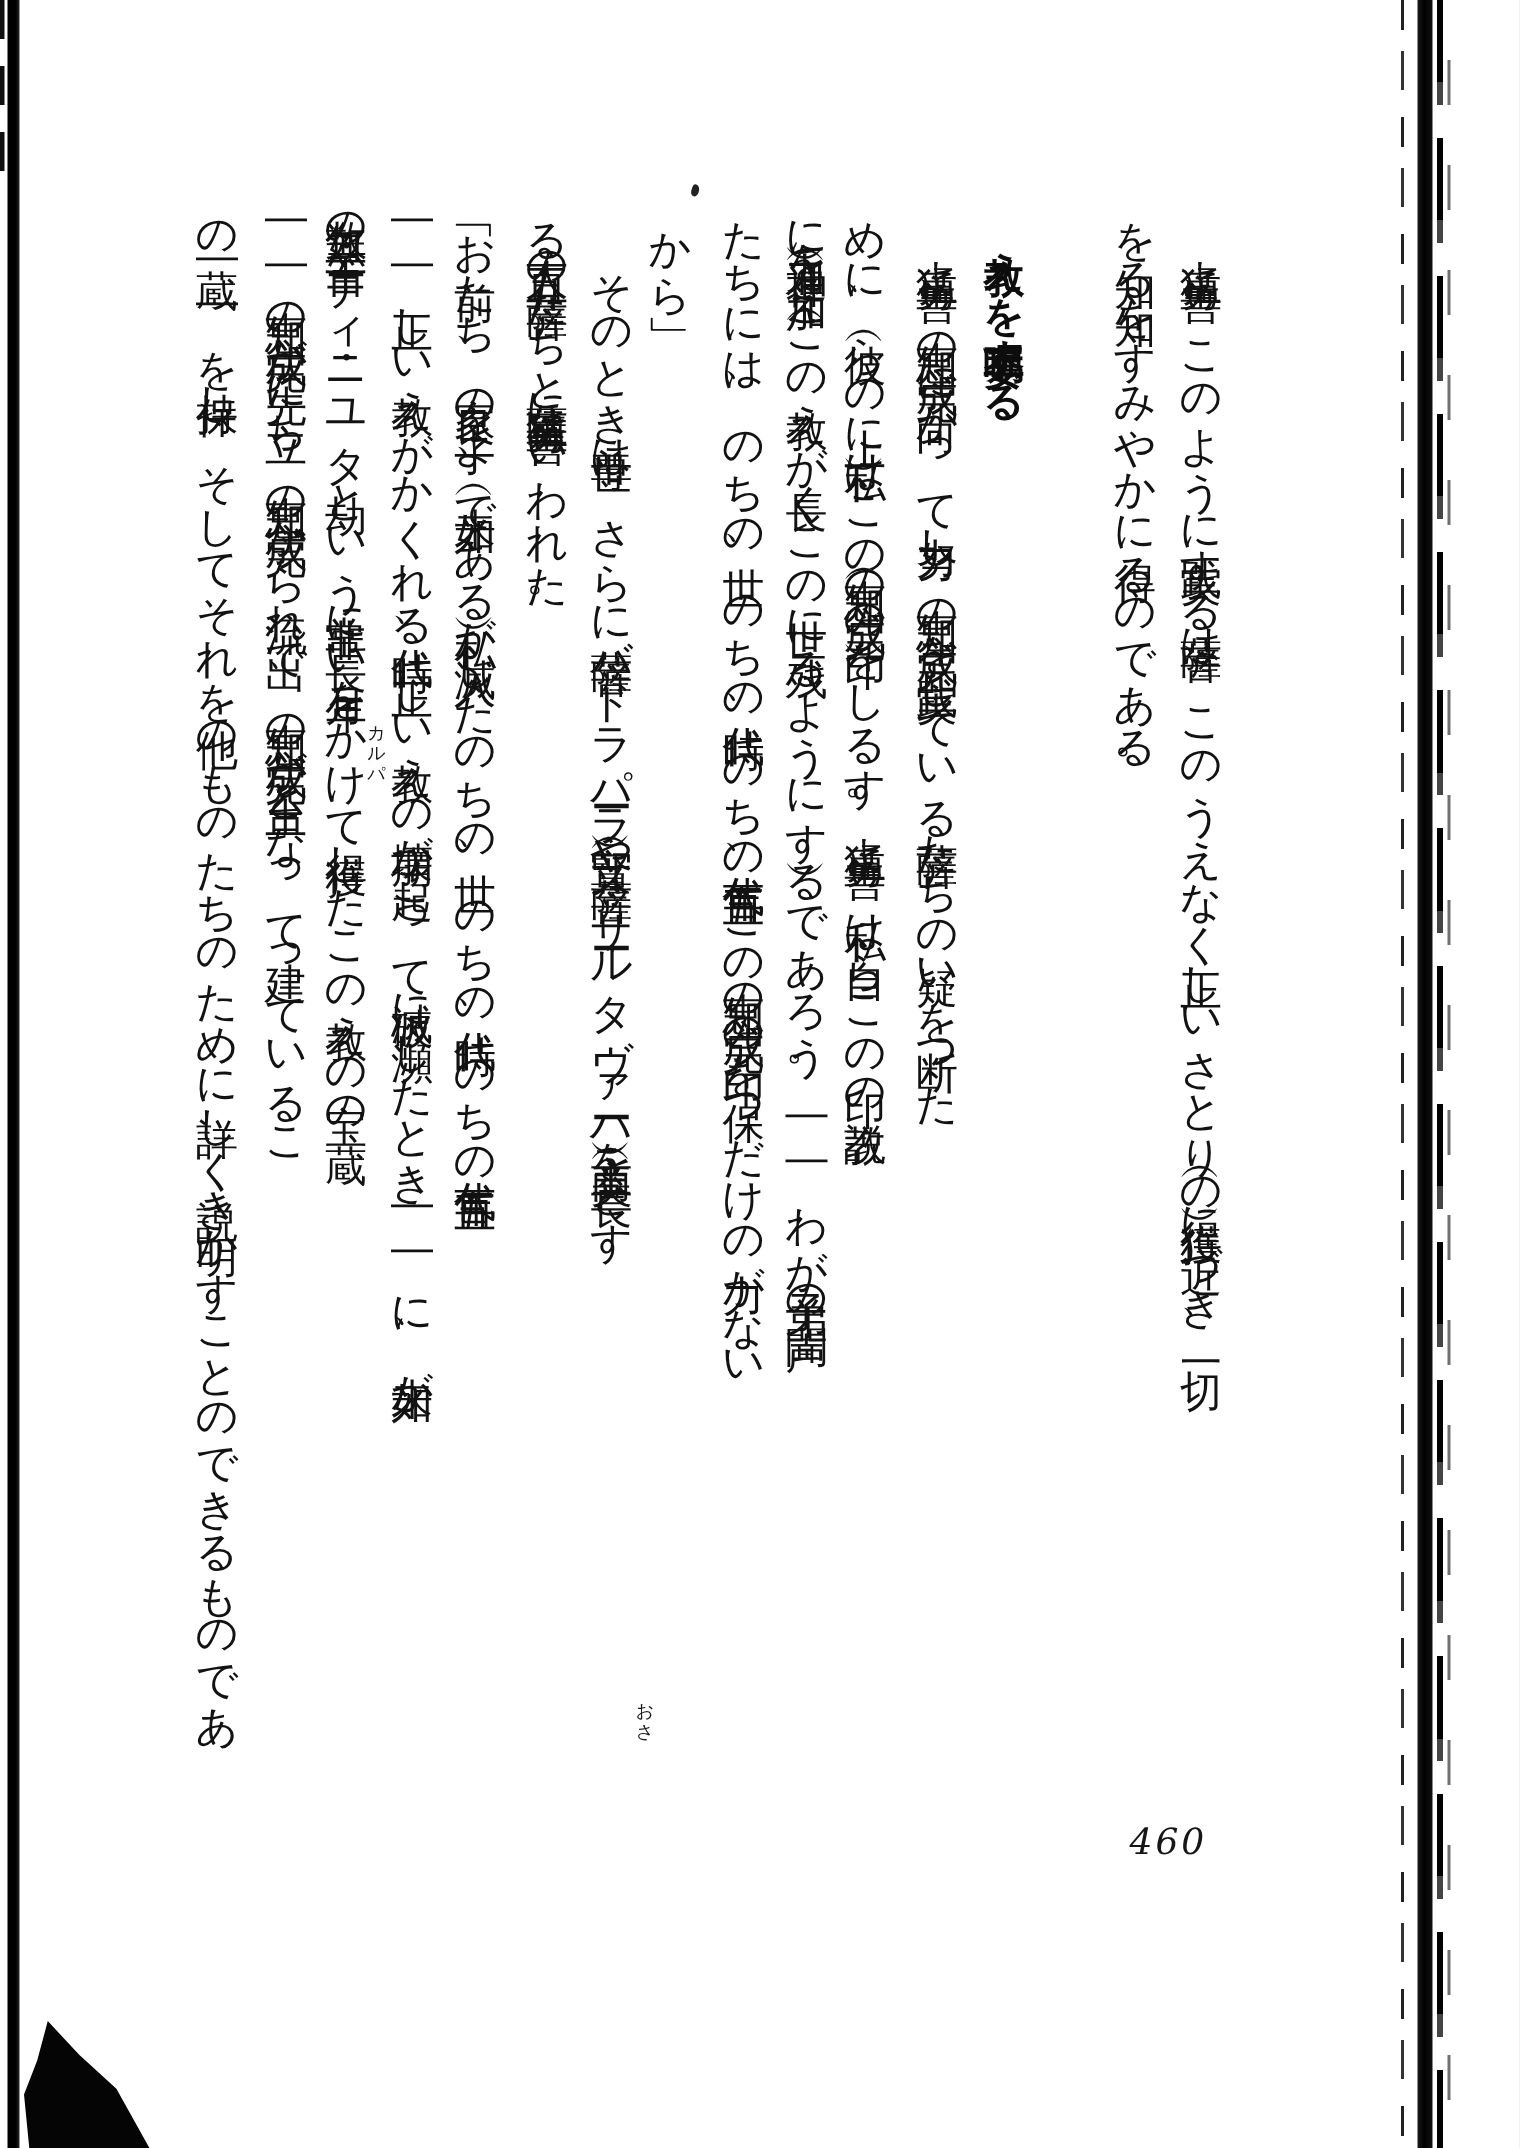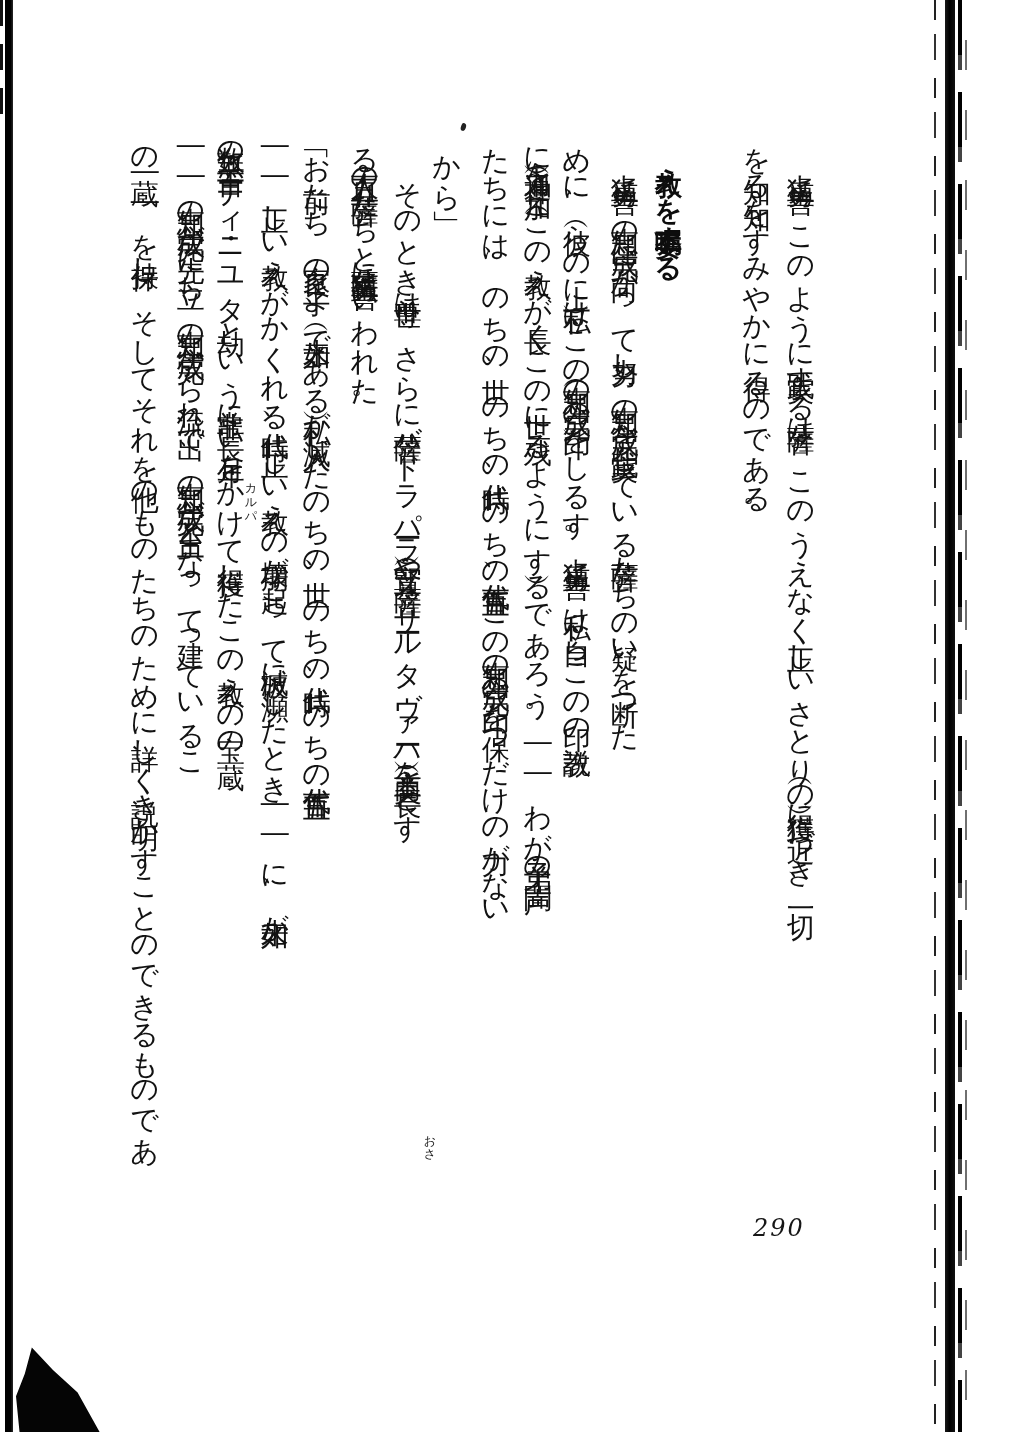--- a/index.html
+++ b/index.html
@@ -135,15 +135,15 @@
   <div class="tcol" style="left:348px; top:128px;">る五百人の菩薩たちと善勇猛菩薩にいわれた。</div>
   <div class="tcol" style="left:300px; top:140px;">「お前たち、良家の子よ、如来（である私）が入滅したのちの世、のちの時代、のちの五百年代</div>
   <div class="tcol" style="left:258px; top:128px;">――正しい教えがかくれる時代、正しい教えの崩壊が起こって破滅に瀕したとき――に、如来が</div>
   <div class="tcol" style="left:214px; top:128px;">無数の百・千・コーティ・ニユタ劫という非常に長い年月をかけて獲得したこの教えの宝の蔵</div>
   <div class="tcol" style="left:174px; top:128px;">――知恵の完成が先に立ち、知恵の完成から流れ出で、知恵の完成が土台となって建っているこ</div>
   <div class="tcol" style="left:128px; top:128px;">の蔵――を保持し、そしてそれを他のものたちのために詳しく説き明かすことのできるものであ</div>
 
   <div class="ruby-note" style="left:424px; top:1127px;">おさ</div>
   <div class="ruby-note" style="left:245px; top:475px;">カルパ</div>
 
-  <div class="page-number">290</div>
+  <div class="page-number">460</div>
 
 </div>
 
 </body></html>

